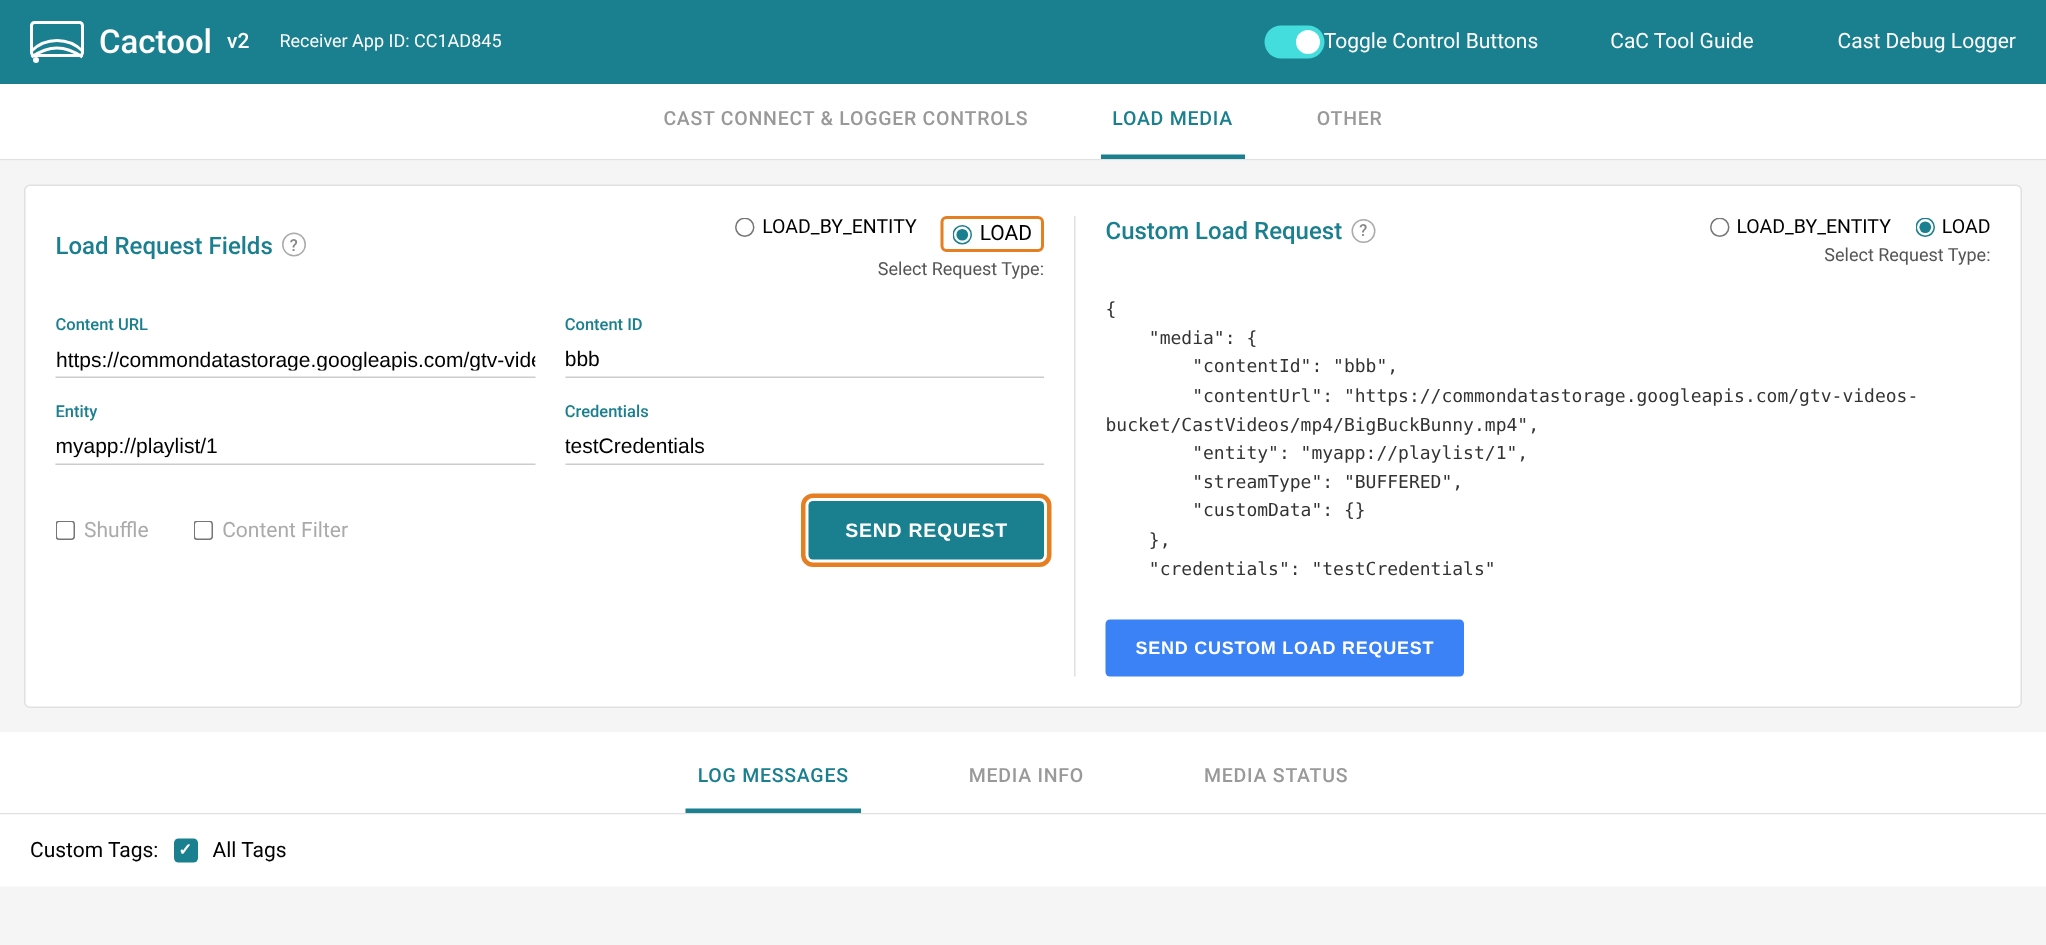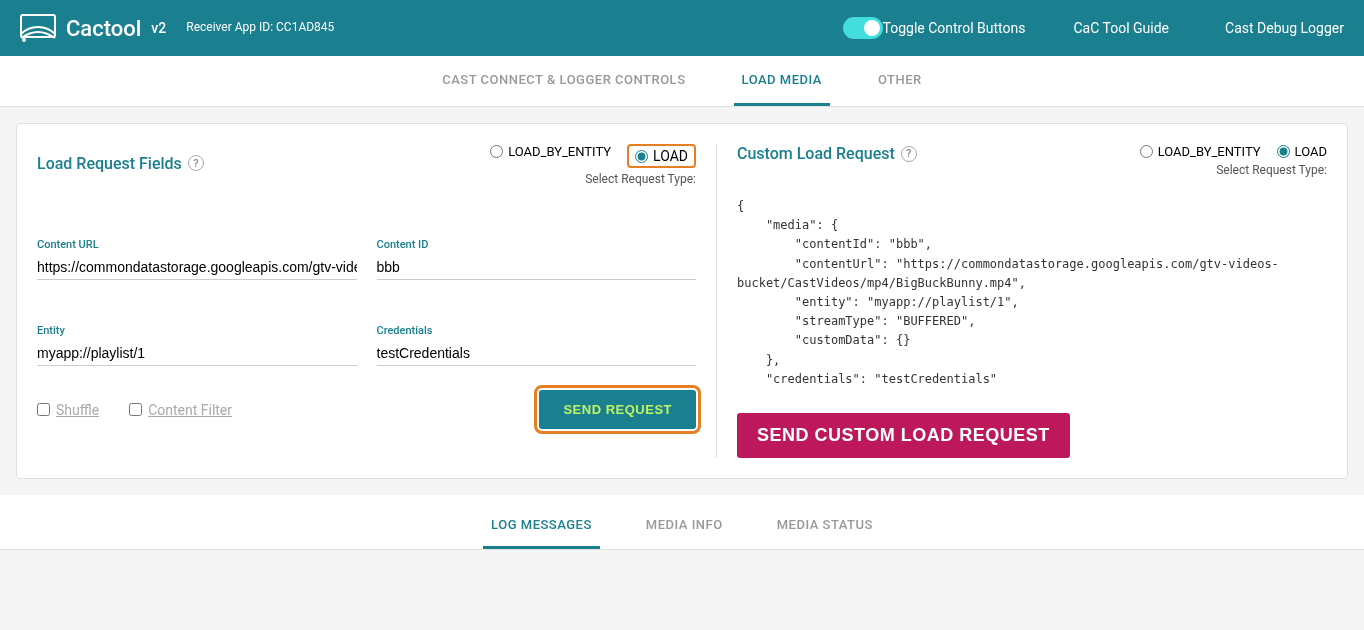--- a/index.html
+++ b/index.html
@@ -186,21 +186,20 @@
       flex: 1;
       display: flex;
       flex-direction: column;
     }
 
     .form-label {
       color: #1a7f8e;
       font-size: 11px;
       margin-bottom: 4px;
       font-weight: 500;
-      margin-top: 28px;
     }
 
     .form-input {
       border: none;
       border-bottom: 1px solid #ccc;
       outline: none;
       font-size: 14px;
       padding: 4px 0;
       width: 100%;
       background: transparent;
@@ -213,30 +212,29 @@
       margin-top: 8px;
     }
 
     .checkbox-label {
       display: flex;
       align-items: center;
       gap: 6px;
       font-size: 14px;
       color: #aaa;
       cursor: pointer;
-      text-decoration: underline;
     }
 
     .checkbox-label input[type="checkbox"] {
       accent-color: #1a7f8e;
     }
 
     .send-request-btn {
       background: #1a7f8e;
-      color: #bef264;
+      color: #ffffff;
       border: none;
       padding: 12px 24px;
       font-size: 13px;
       font-weight: 600;
       letter-spacing: 0.5px;
       cursor: pointer;
       border-radius: 3px;
       outline: 3px solid #e67e22;
       outline-offset: 2px;
       margin-left: auto;
@@ -265,42 +263,42 @@
     .json-area {
       font-family: monospace;
       font-size: 12px;
       color: #333;
       line-height: 1.6;
       margin-bottom: 16px;
       white-space: pre;
     }
 
     .send-custom-btn {
-      background: #be185d;
+      background: #3b82f6;
       color: white;
       border: none;
       padding: 12px 20px;
-      font-size: 18px;
+      font-size: 12px;
       font-weight: 600;
       letter-spacing: 0.5px;
       cursor: pointer;
       border-radius: 3px;
       margin-top: 8px;
     }
 
     
     .bottom-section {
       background: white;
       margin-top: 0;
     }
 
     .bottom-tabs {
       display: flex;
       justify-content: center;
-      gap: 38px;
+      gap: 64px;
       border-bottom: 1px solid #e0e0e0;
       background: white;
       padding-top: 8px;
     }
 
     .bottom-tab {
       padding: 14px 8px;
       font-size: 13px;
       font-weight: 500;
       color: #999;
@@ -478,13 +476,20 @@
 
   </div>
 </div>
 
 <div class="bottom-section">
   <div class="bottom-tabs">
     <div class="bottom-tab active">LOG MESSAGES</div>
     <div class="bottom-tab">MEDIA INFO</div>
     <div class="bottom-tab">MEDIA STATUS</div>
   </div>
+  <div class="bottom-content">
+    <div class="custom-tags-row">
+      <span>Custom Tags:</span>
+      <div class="tag-checkbox"></div>
+      <span>All Tags</span>
+    </div>
+  </div>
 </div>
 
 </body></html>

